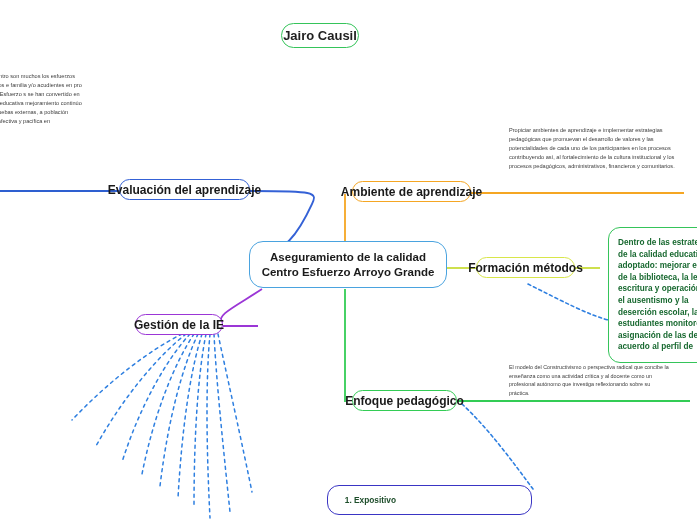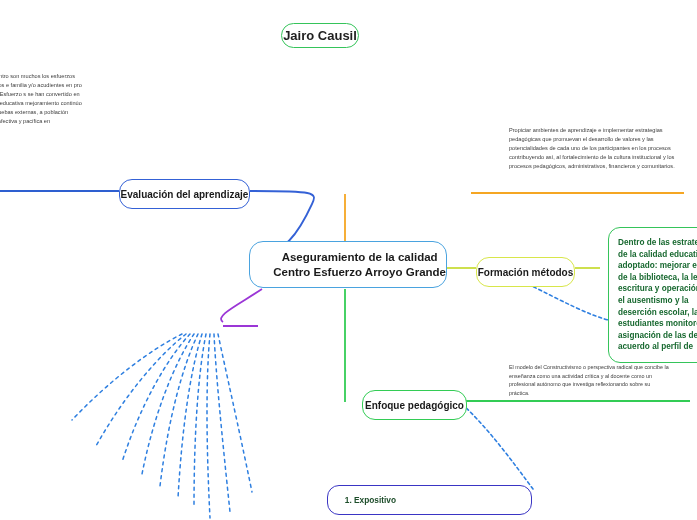--- a/index.html
+++ b/index.html
@@ -30,41 +30,40 @@
 
   
   #root{
     left:249px;top:241px;width:198px;height:47px;
     border:1.6px solid #4aa3df;
     border-radius:14px;
     font-size:11.5px;
     line-height:15px;
     white-space:normal;
     color:#1b1b1b;
-    justify-content:flex-end;
   }
   #root .l{display:block;}
 
   
   #author{
     left:281px;top:23px;width:78px;height:25px;
     border:1.8px solid #35c45a;
     border-radius:13px;
     font-size:13px;
     color:#1f1f1f;
     justify-content:center;
   }
 
   
-  .branch{font-size:10px;height:30px;border-radius:13px;border-width:1.6px;border-style:solid;}
+  .branch{font-size:12px;height:21px;border-radius:13px;border-width:1.6px;border-style:solid;}
   #b-eval{left:119px;top:179px;width:131px;border-color:#3461d6;color:#1a1a1a;}
   #b-amb{left:352px;top:181px;width:119px;border-color:#f5a623;color:#1a1a1a;}
   #b-form{left:476px;top:257px;width:99px;border-color:#d8e64a;color:#1a1a1a;}
   #b-gest{left:135px;top:314px;width:88px;border-color:#9b36d6;color:#1a1a1a;}
-  #b-enf{left:352px;top:390px;width:105px;border-color:#33cc55;color:#1a1a1a;margin-left:10px;}
+  #b-enf{left:352px;top:390px;width:105px;border-color:#33cc55;color:#1a1a1a;}
 
   
   .textblock{
     position:absolute;
     font-size:5.6px;
     line-height:9.1px;
     color:#3d3d3d;
     z-index:4;
   }
   #t-left{left:-46px;top:72px;width:128px;}
@@ -149,25 +148,31 @@
     <div>
       <span class="l">Aseguramiento de la calidad</span>
       <span class="l">Centro Esfuerzo Arroyo Grande</span>
     </div>
   </div>
 
   <div class="node branch" id="b-eval">
     <span>Evaluación del aprendizaje</span>
   </div>
 
+  <div class="node branch" id="b-amb">
+    <span>Ambiente de aprendizaje</span>
+  </div>
 
   <div class="node branch" id="b-form">
     <span>Formación métodos</span>
   </div>
 
+  <div class="node branch" id="b-gest">
+    <span>Gestión de la IE</span>
+  </div>
 
   <div class="node branch" id="b-enf">
     <span>Enfoque pedagógico</span>
   </div>
 
   <div class="textblock" id="t-left">estudiantes del centro son muchos los esfuerzos bran en conjunto los e familia y/o acudientes en pro os institucionales. Esfuerzo s se han convertido en mejorar la calidad educativa mejoramiento continúo del ados de las pruebas externas, a población infantil y vivencia afectiva y pacífica en</div>
 
   <div class="textblock" id="t-right">Propiciar ambientes de aprendizaje e implementar estrategias pedagógicas que promuevan el desarrollo de valores y las potencialidades de cada uno de los participantes en los procesos contribuyendo así, al fortalecimiento de la cultura institucional y los procesos pedagógicos, administrativos, financieros y comunitarios.</div>
 
   <div class="textblock" id="t-constr">El modelo del Constructivismo o perspectiva radical que concibe la enseñanza como una actividad crítica y al docente como un profesional autónomo que investiga reflexionando sobre su práctica.</div>

